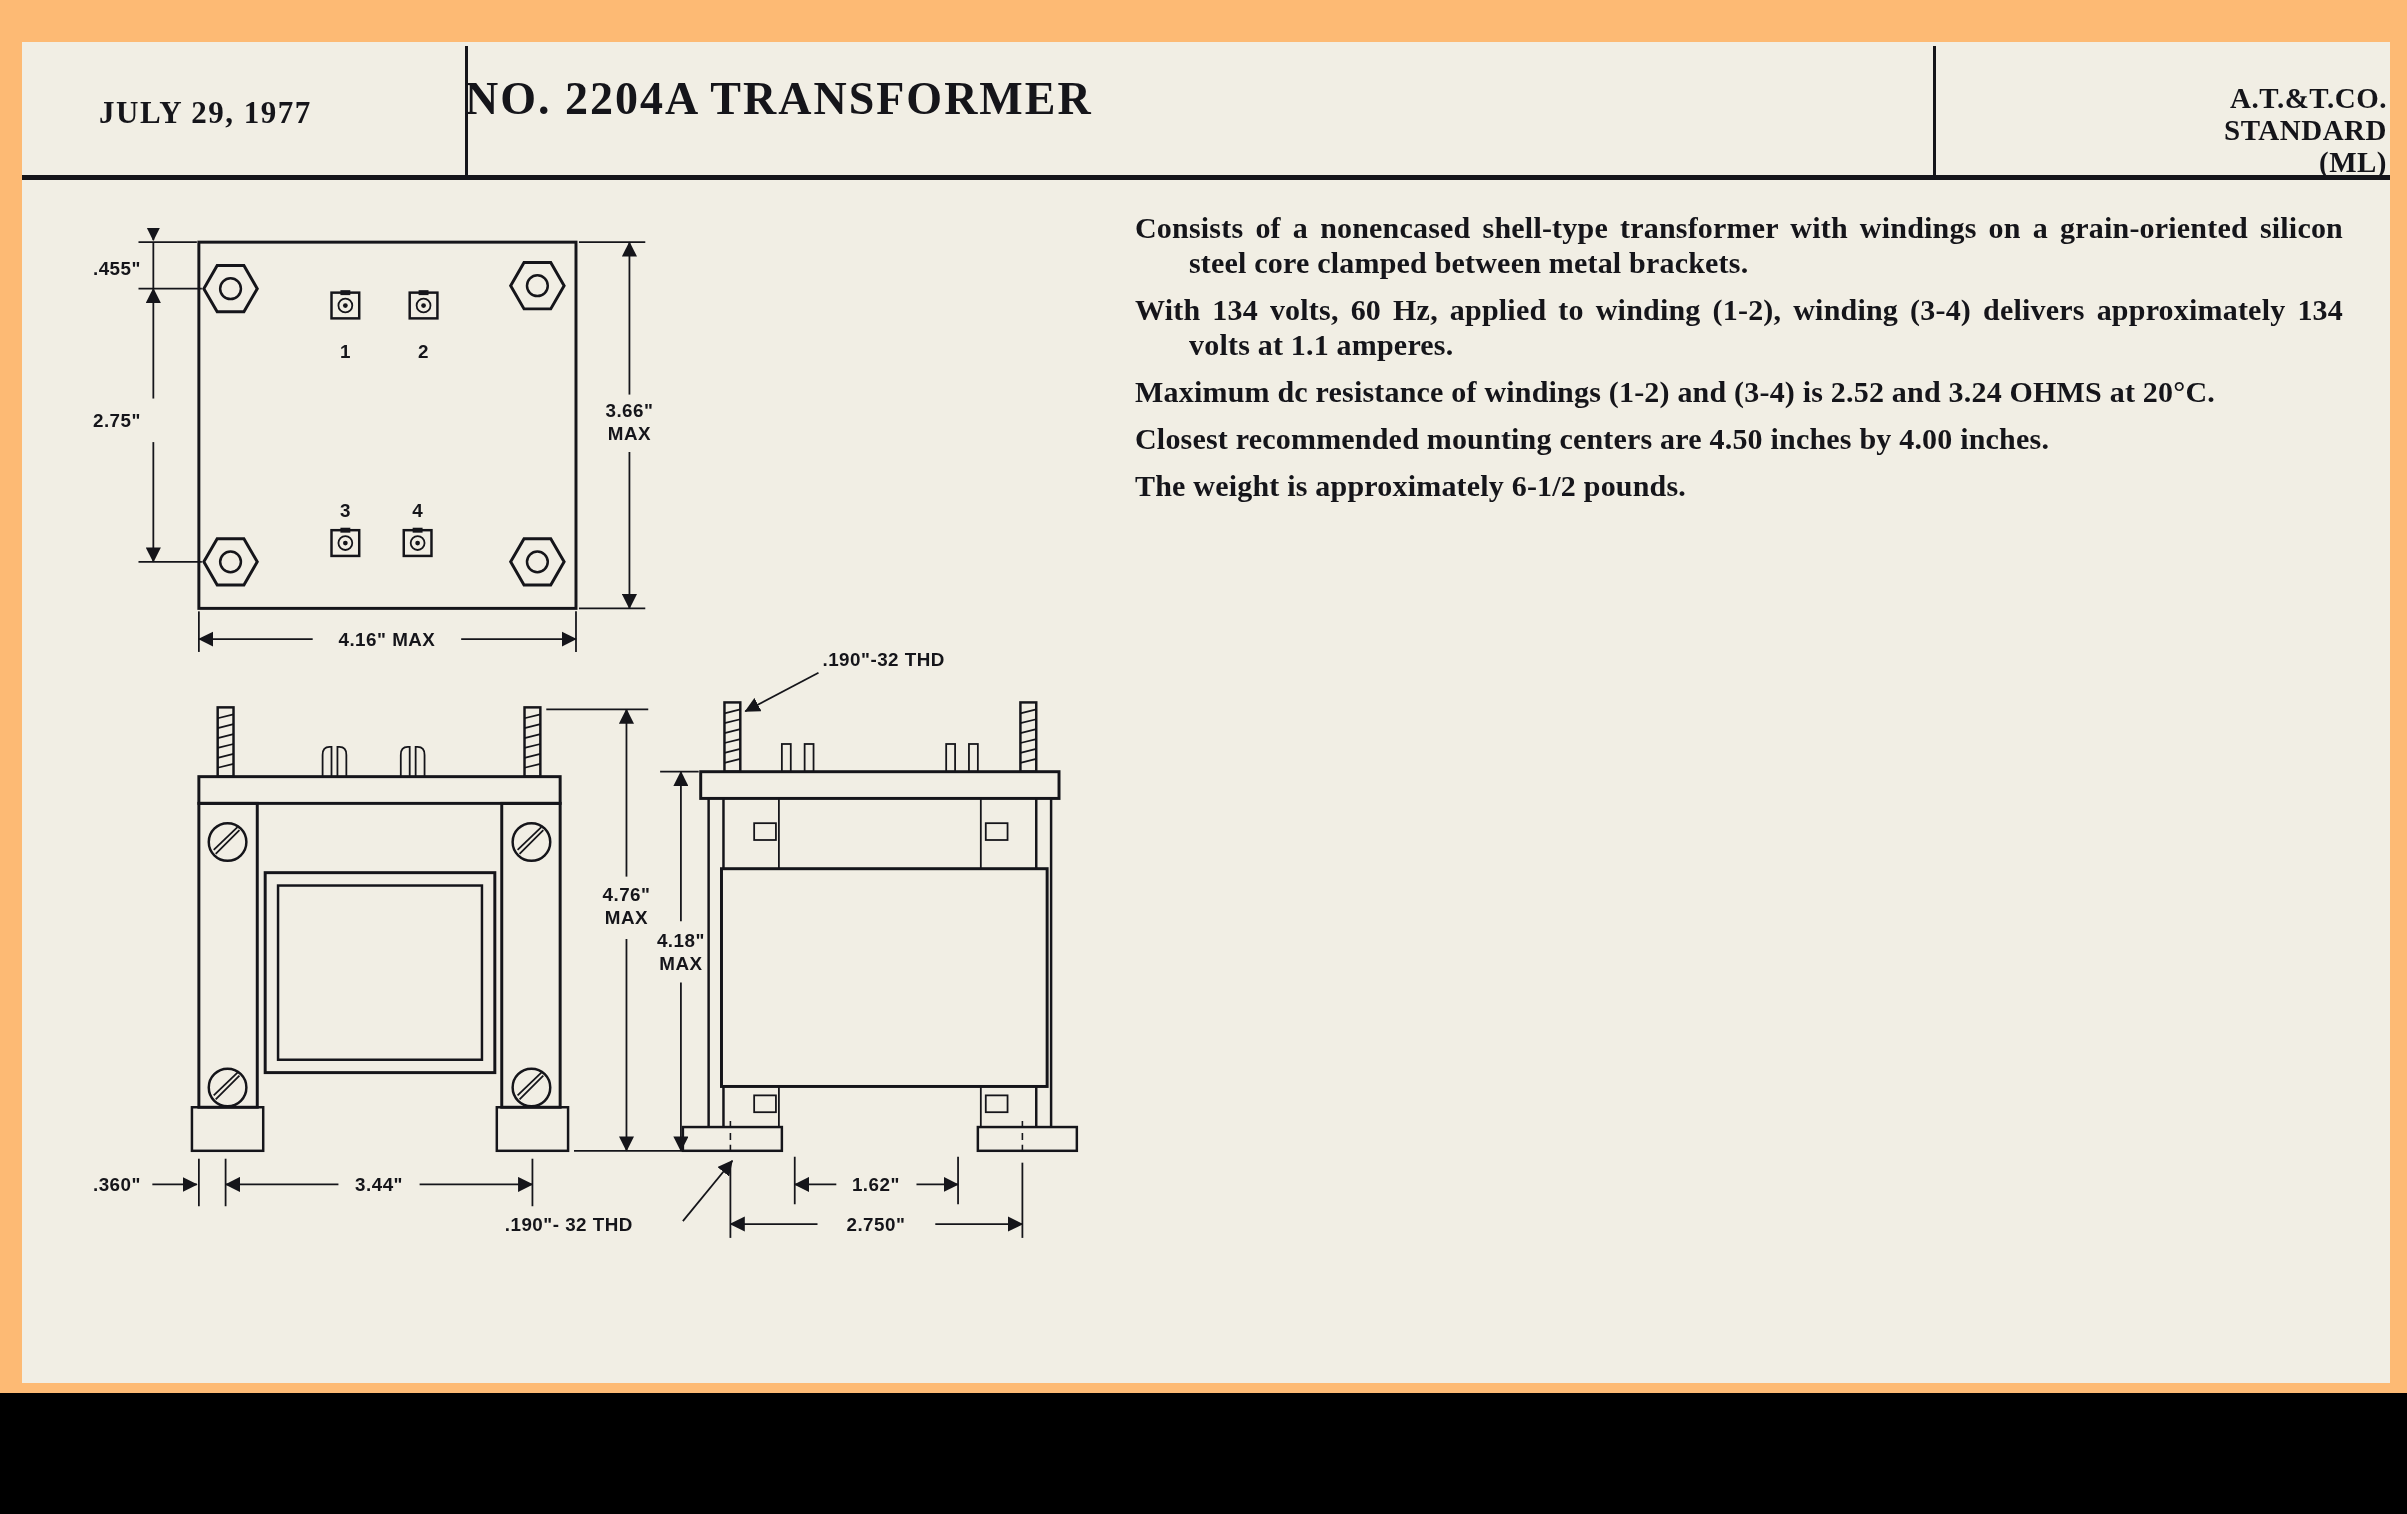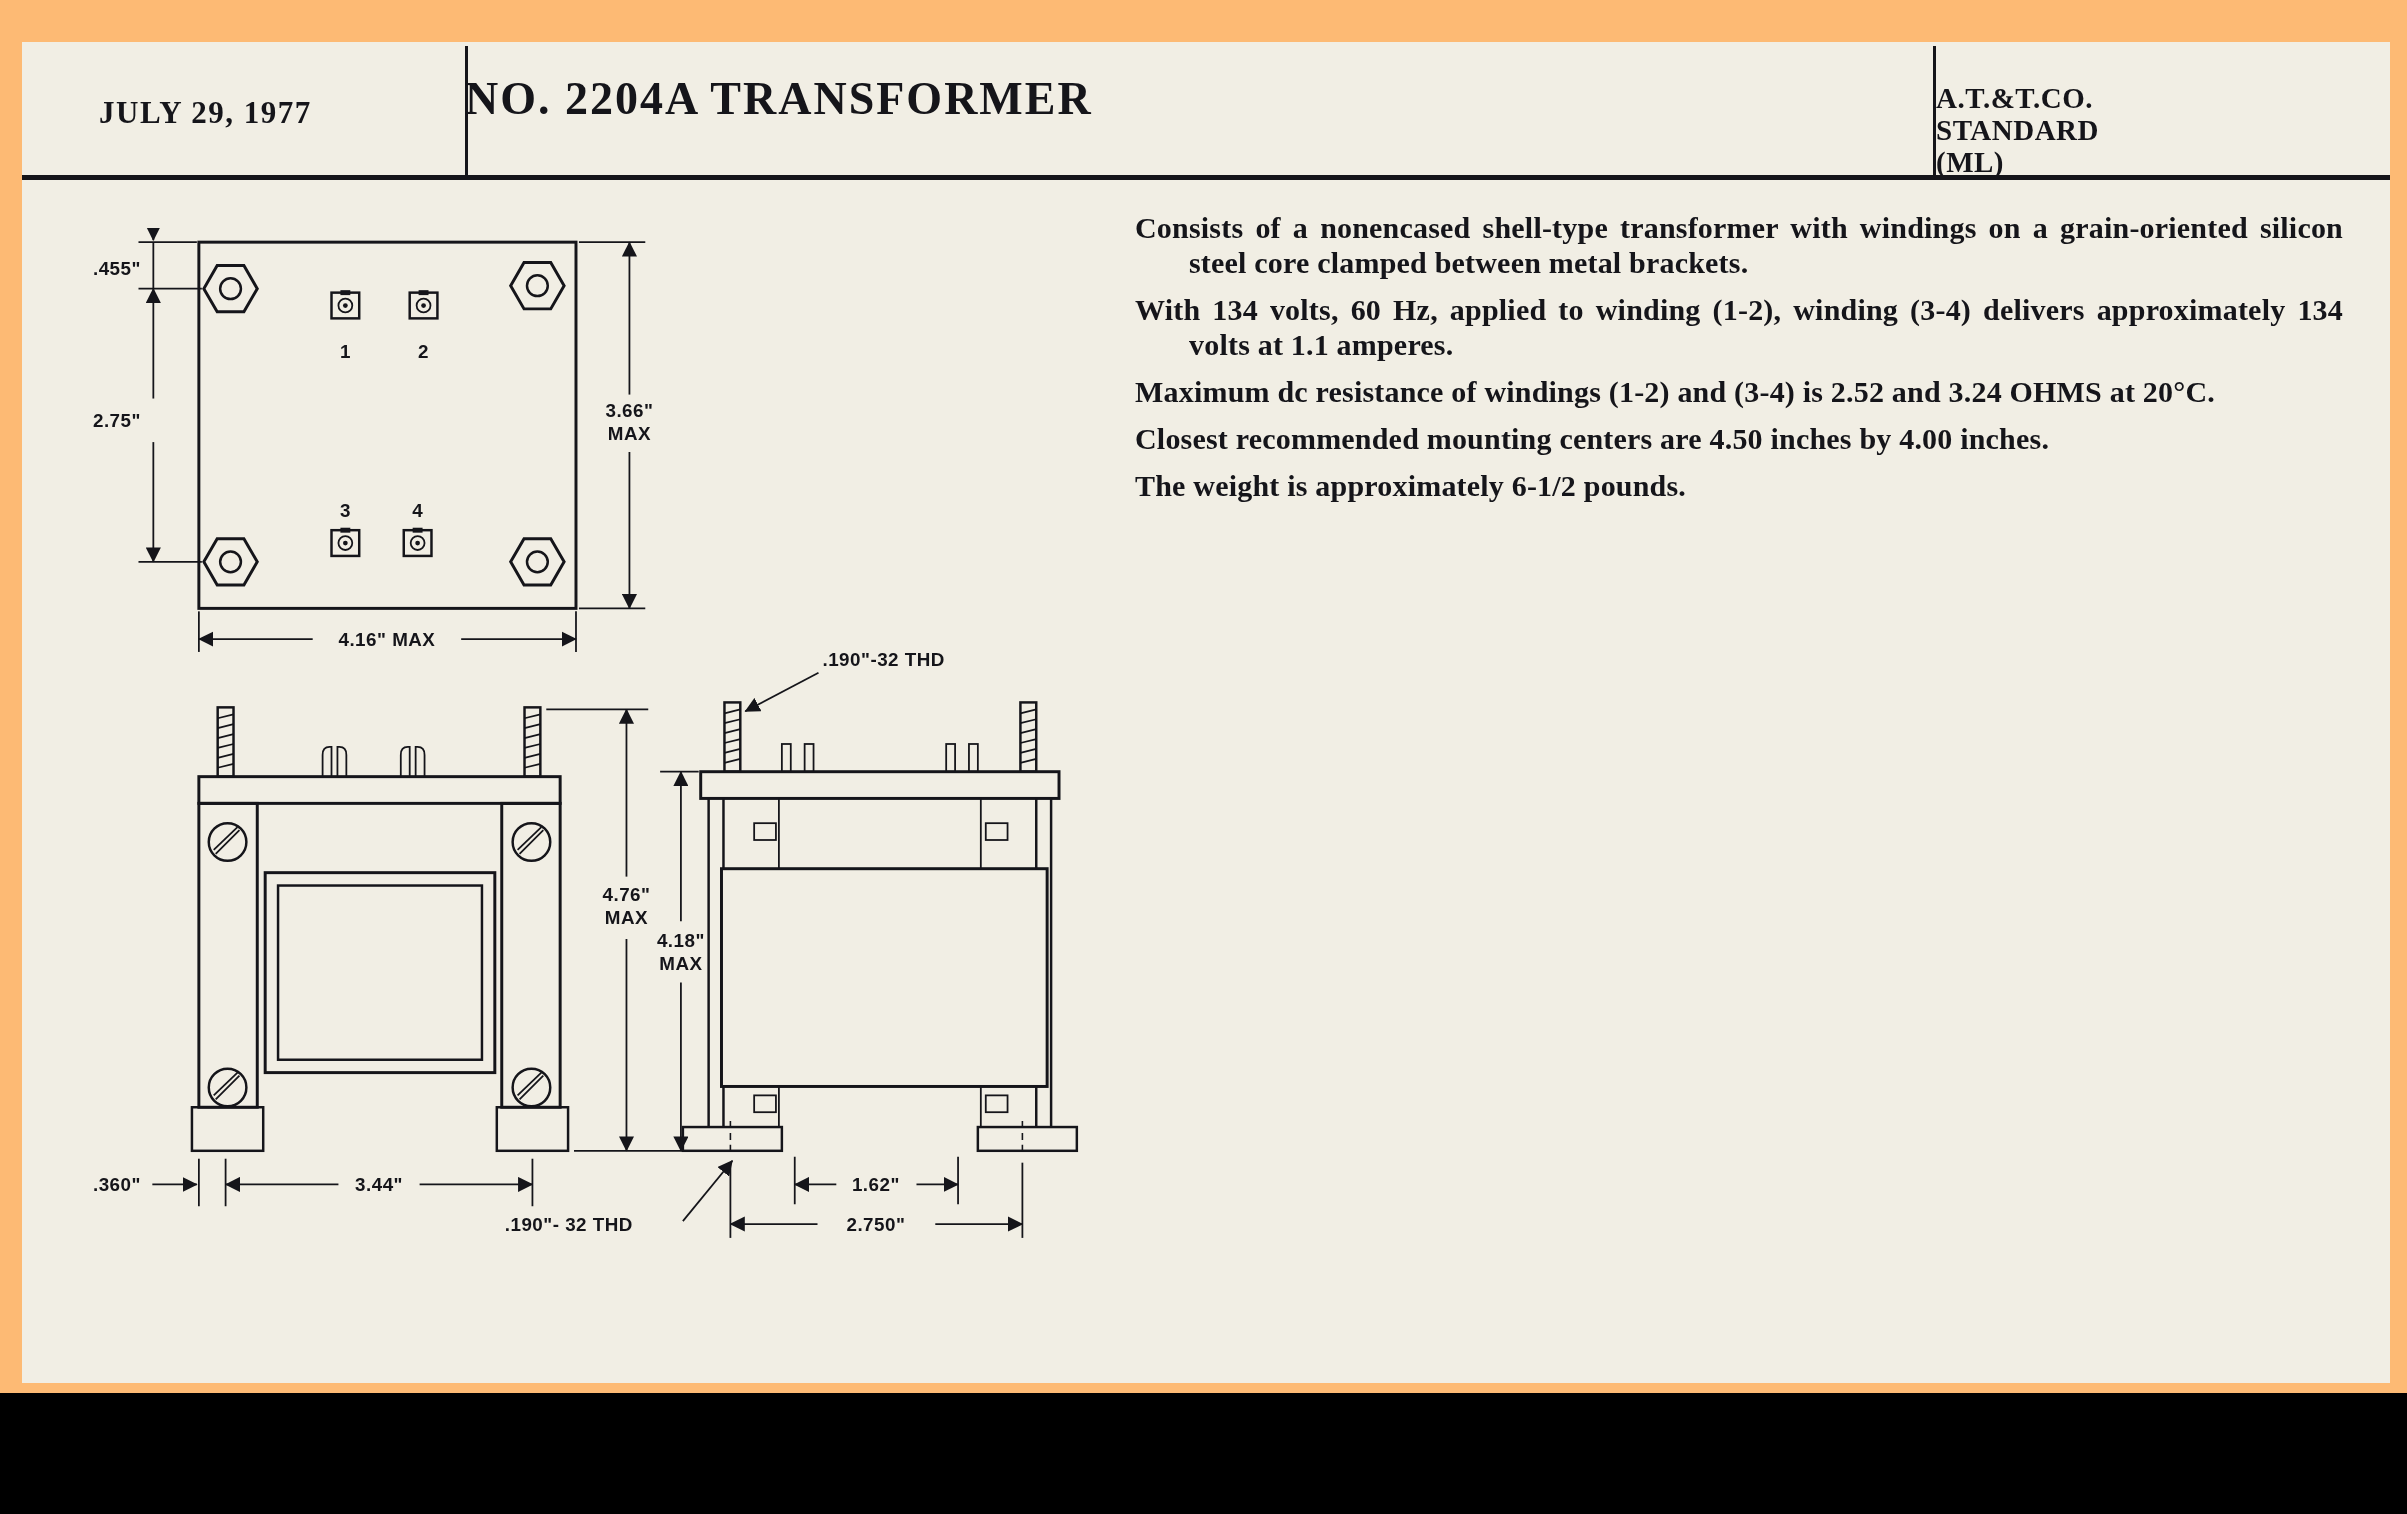--- a/index.html
+++ b/index.html
@@ -7,21 +7,21 @@
          font-family:"Liberation Serif",serif;color:#15151a;}
   .page{position:absolute;left:22px;top:42px;right:18px;bottom:10px;background:#f1eee4;}
 
   
   .date{position:absolute;left:77px;top:53px;font-size:31px;font-weight:700;letter-spacing:1.5px;}
   .vrule{position:absolute;top:4px;width:3px;height:129px;background:#15151a;}
   .vrule.v1{left:443px;}
   .vrule.v2{left:1911px;}
   .doc-title{position:absolute;left:443px;top:30px;width:1468px;text-align:left;
              font-size:46px;font-weight:700;letter-spacing:2px;}
-  .std-block{position:absolute;left:1914px;top:40px;width:451px;text-align:left;
+  .std-block{position:absolute;left:1914px;top:40px;width:451px;text-align:right;
              font-size:29px;font-weight:700;line-height:32px;letter-spacing:0.5px;}
   .hrule{position:absolute;left:0;right:0;top:133px;height:5px;background:#15151a;}
 
   
   .desc{position:absolute;left:1113px;top:168px;width:1224px;}
   .desc p{margin:0 16px 12px 0;font-size:30px;line-height:35px;font-weight:700;
           text-align:justify;padding-left:54px;text-indent:-54px;letter-spacing:0.2px;}
 
   
   svg.drawings{position:absolute;left:67px;top:186px;}

